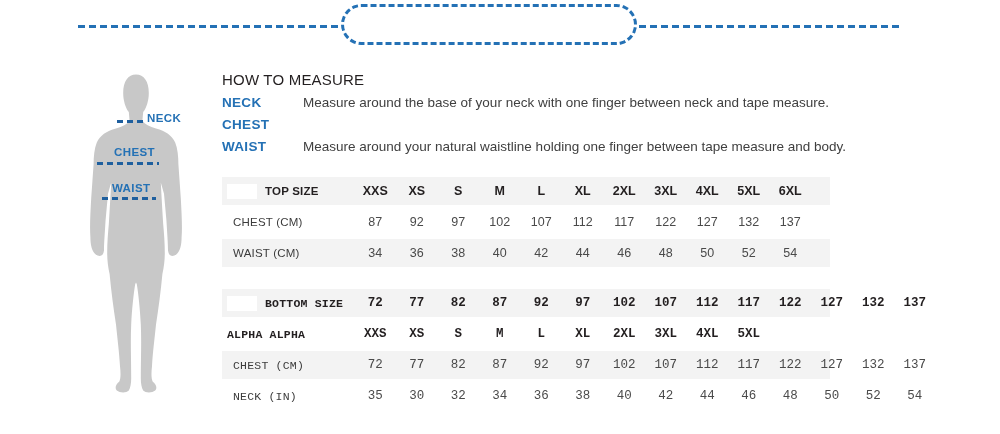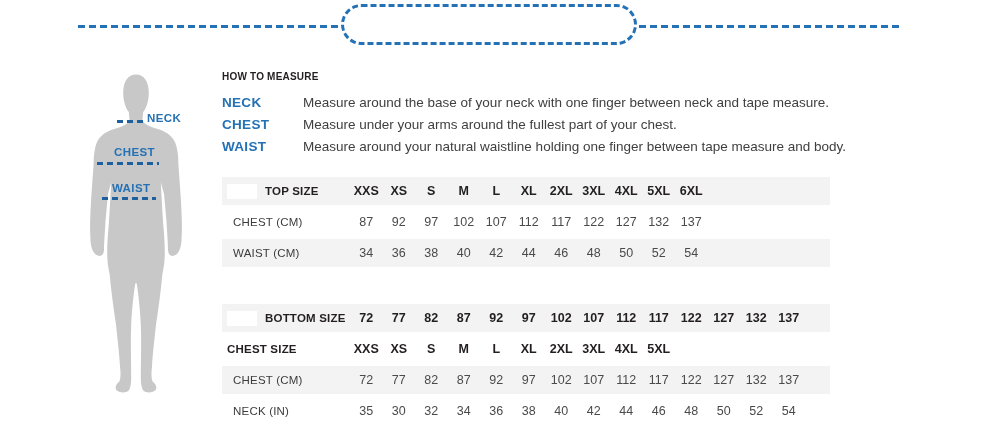--- a/index.html
+++ b/index.html
@@ -30,31 +30,31 @@
   .m-label.waist { left:112px; top:182px; }
   .m-dash {
     position:absolute; height:3px;
     background:repeating-linear-gradient(90deg, var(--dash-blue) 0 6px, transparent 6px 10px);
   }
   .m-dash.neck  { left:117px; top:120px; width:27px; }
   .m-dash.chest { left:97px;  top:162px; width:62px; }
   .m-dash.waist { left:102px; top:197px; width:54px; }
   
   .htm { position:absolute; left:222px; top:71px; width:720px; }
-  .htm-title { font-size:10px; font-weight:bold; color:var(--text-dark); letter-spacing:0.2px; margin-bottom:10px; }
+  .htm-title { font-size:15px; font-weight:normal; color:var(--text-dark); letter-spacing:0.2px; margin-bottom:4px; }
   .htm-row { display:flex; line-height:22px; font-size:13.5px; }
   .htm-label { width:65px; flex:none; color:var(--accent-blue); font-weight:bold; letter-spacing:0.3px; }
   .htm-text { color:var(--body-text);margin-left:16px; }
   
   .size-table { position:absolute; left:222px; width:608px; }
   .size-table.top    { top:177px; }
-  .size-table.bottom { top:304px; }
+  .size-table.bottom { top:289px;font-family:Liberation Mono, monospace; }
   .trow {
     display:flex; align-items:center; height:28px; margin-bottom:3px;
-    font-size:12.5px; color:var(--value-text);
+    font-size:12.5px; color:var(--value-text);gap:9px;
   }
   .trow.shaded { background:var(--row-shade); }
   .trow.hdr { font-weight:bold; color:var(--text-dark); }
   .tlabel {
     width:128px; flex:none; box-sizing:border-box; padding-left:11px;
     font-size:11.5px; letter-spacing:0.2px; display:flex; align-items:center; color:#3c3c3c;
   }
   .trow.hdr .tlabel { padding-left:5px; color:var(--text-dark); }
   .patch { width:30px; height:15px; background:#ffffff; margin-right:8px; flex:none; }
   .tcell { width:32.5px; flex:none; text-align:center; }
@@ -95,21 +95,20 @@
   <div class="m-dash waist"></div>
 
   <div class="htm">
     <div class="htm-title">HOW TO MEASURE</div>
     <div class="htm-row">
       <span class="htm-label">NECK</span>
       <span class="htm-text">Measure around the base of your neck with one finger between neck and tape measure.</span>
     </div>
     <div class="htm-row">
       <span class="htm-label">CHEST</span>
-      <span class="htm-text">Measure under your arms around the fullest part of your chest.</span>
     </div>
     <div class="htm-row">
       <span class="htm-label">WAIST</span>
       <span class="htm-text">Measure around your natural waistline holding one finger between tape measure and body.</span>
     </div>
   </div>
 
   <div class="size-table top">
       <div class="trow shaded hdr">
         <div class="tlabel">
@@ -177,21 +176,21 @@
         <div class="tcell">107</div>
         <div class="tcell">112</div>
         <div class="tcell">117</div>
         <div class="tcell">122</div>
         <div class="tcell">127</div>
         <div class="tcell">132</div>
         <div class="tcell">137</div>
       </div>
       <div class="trow hdr">
         <div class="tlabel">
-          <span>CHEST SIZE</span>
+          <span>ALPHA ALPHA</span>
         </div>
         <div class="tcell">XXS</div>
         <div class="tcell">XS</div>
         <div class="tcell">S</div>
         <div class="tcell">M</div>
         <div class="tcell">L</div>
         <div class="tcell">XL</div>
         <div class="tcell">2XL</div>
         <div class="tcell">3XL</div>
         <div class="tcell">4XL</div>

